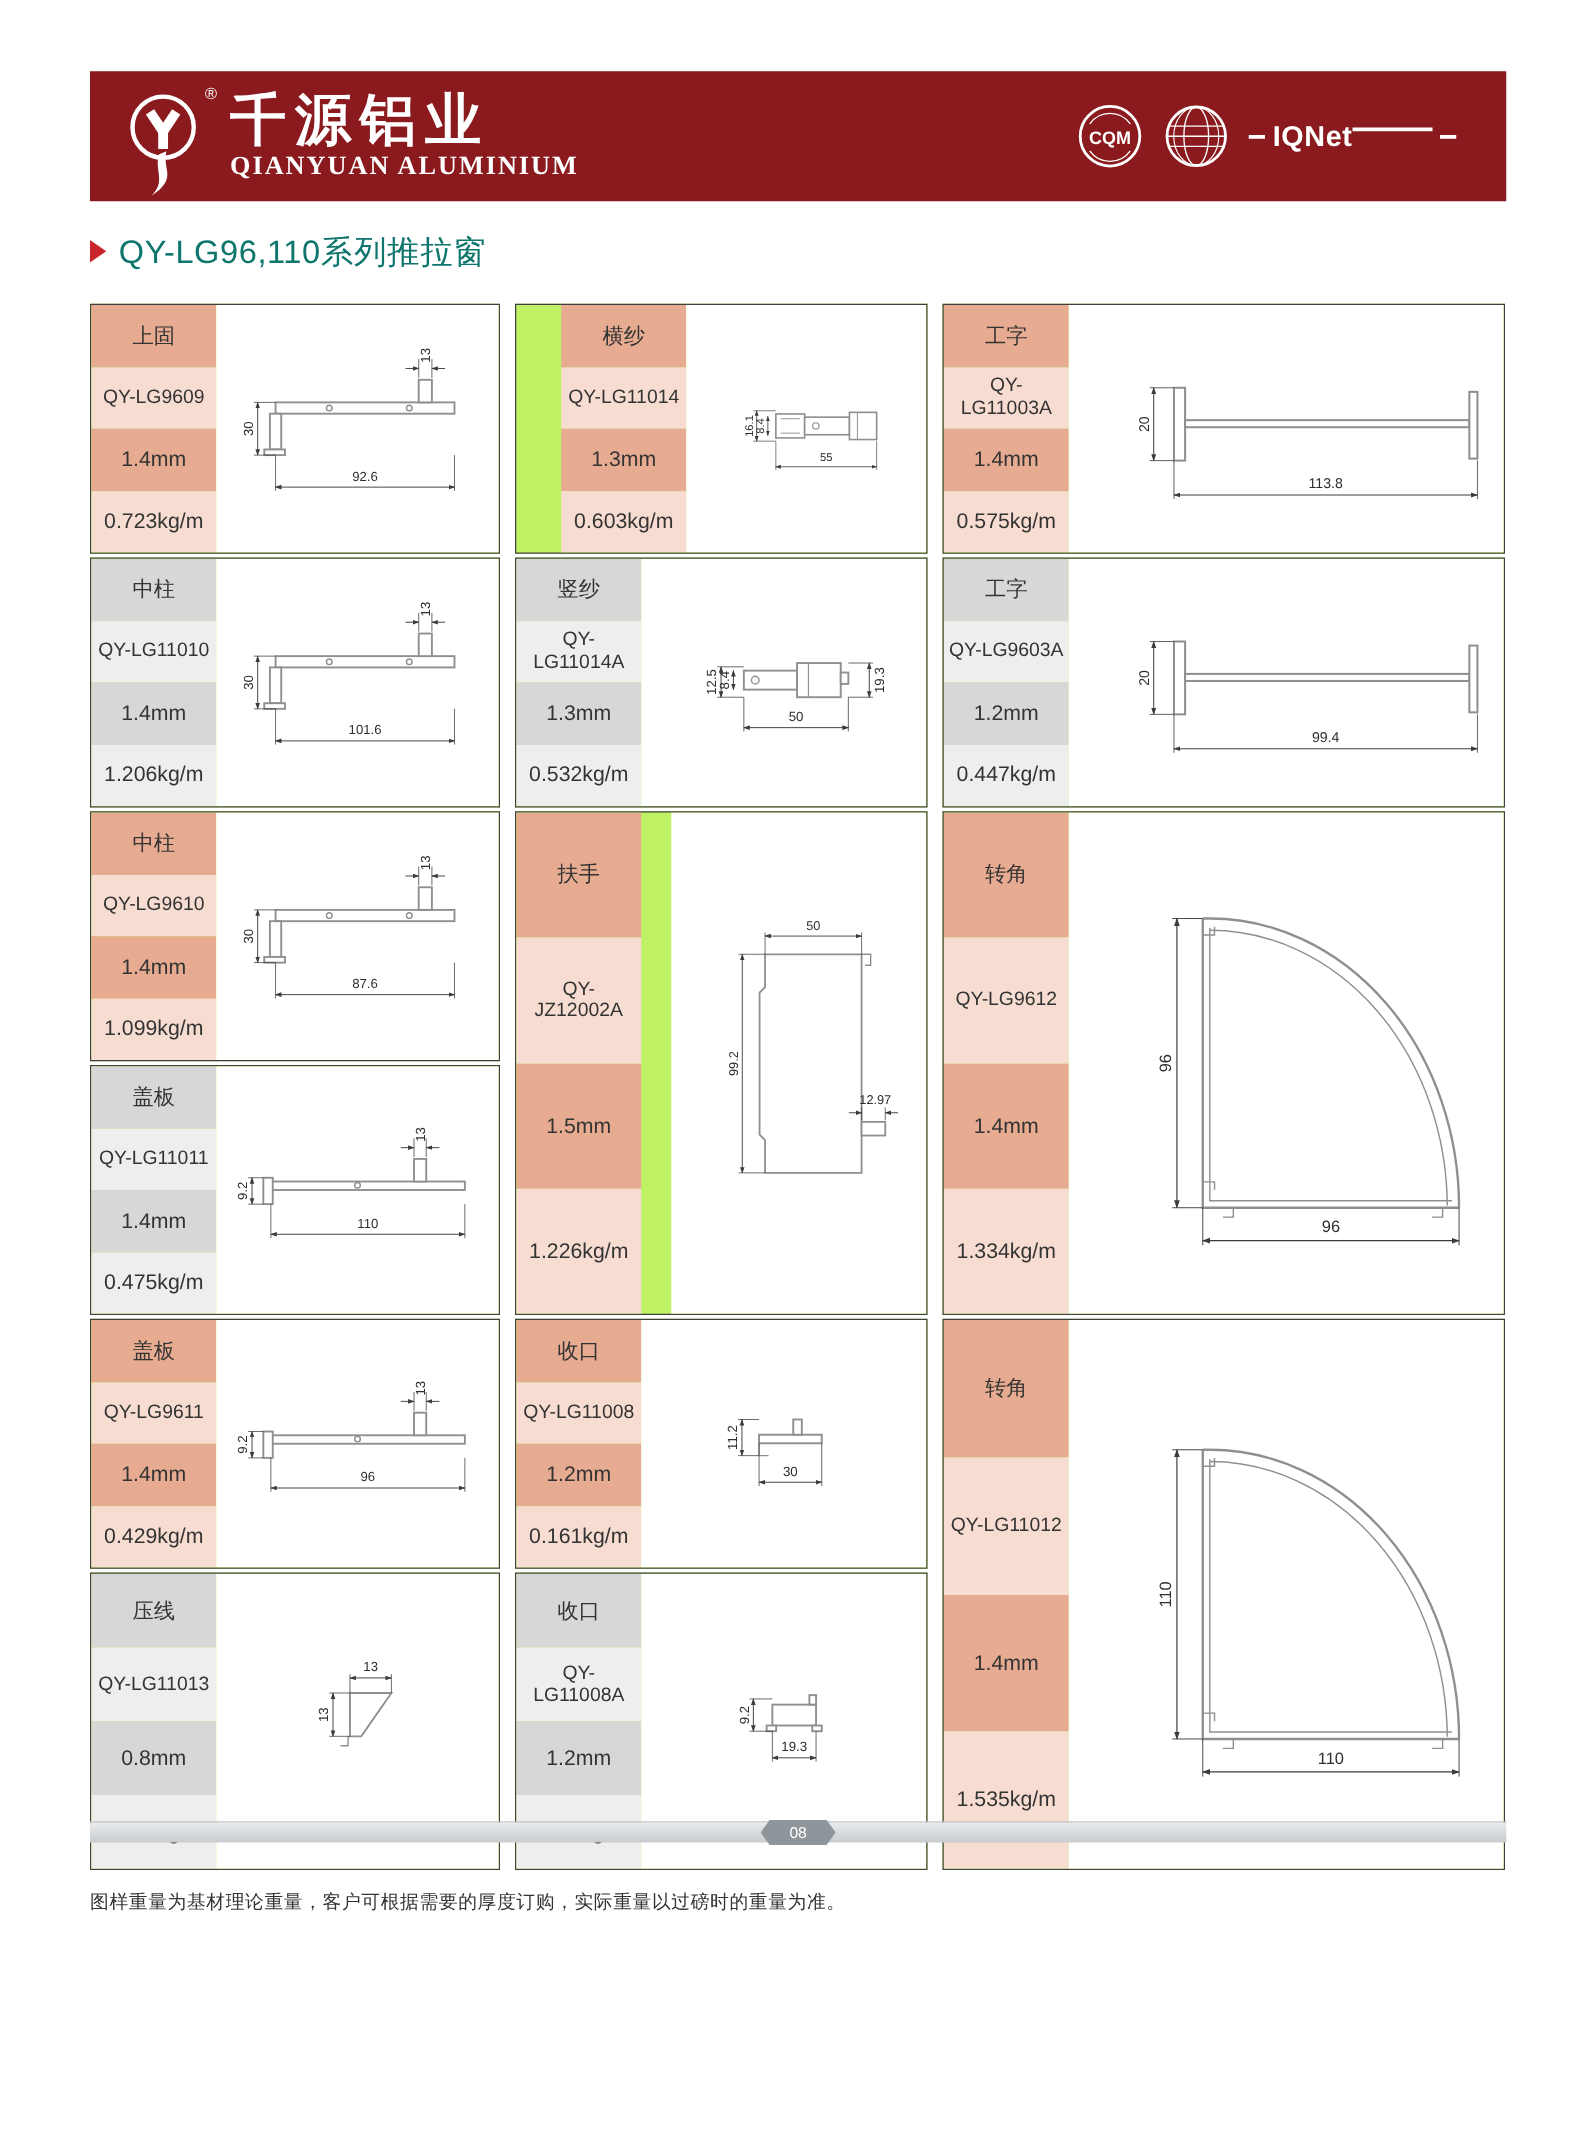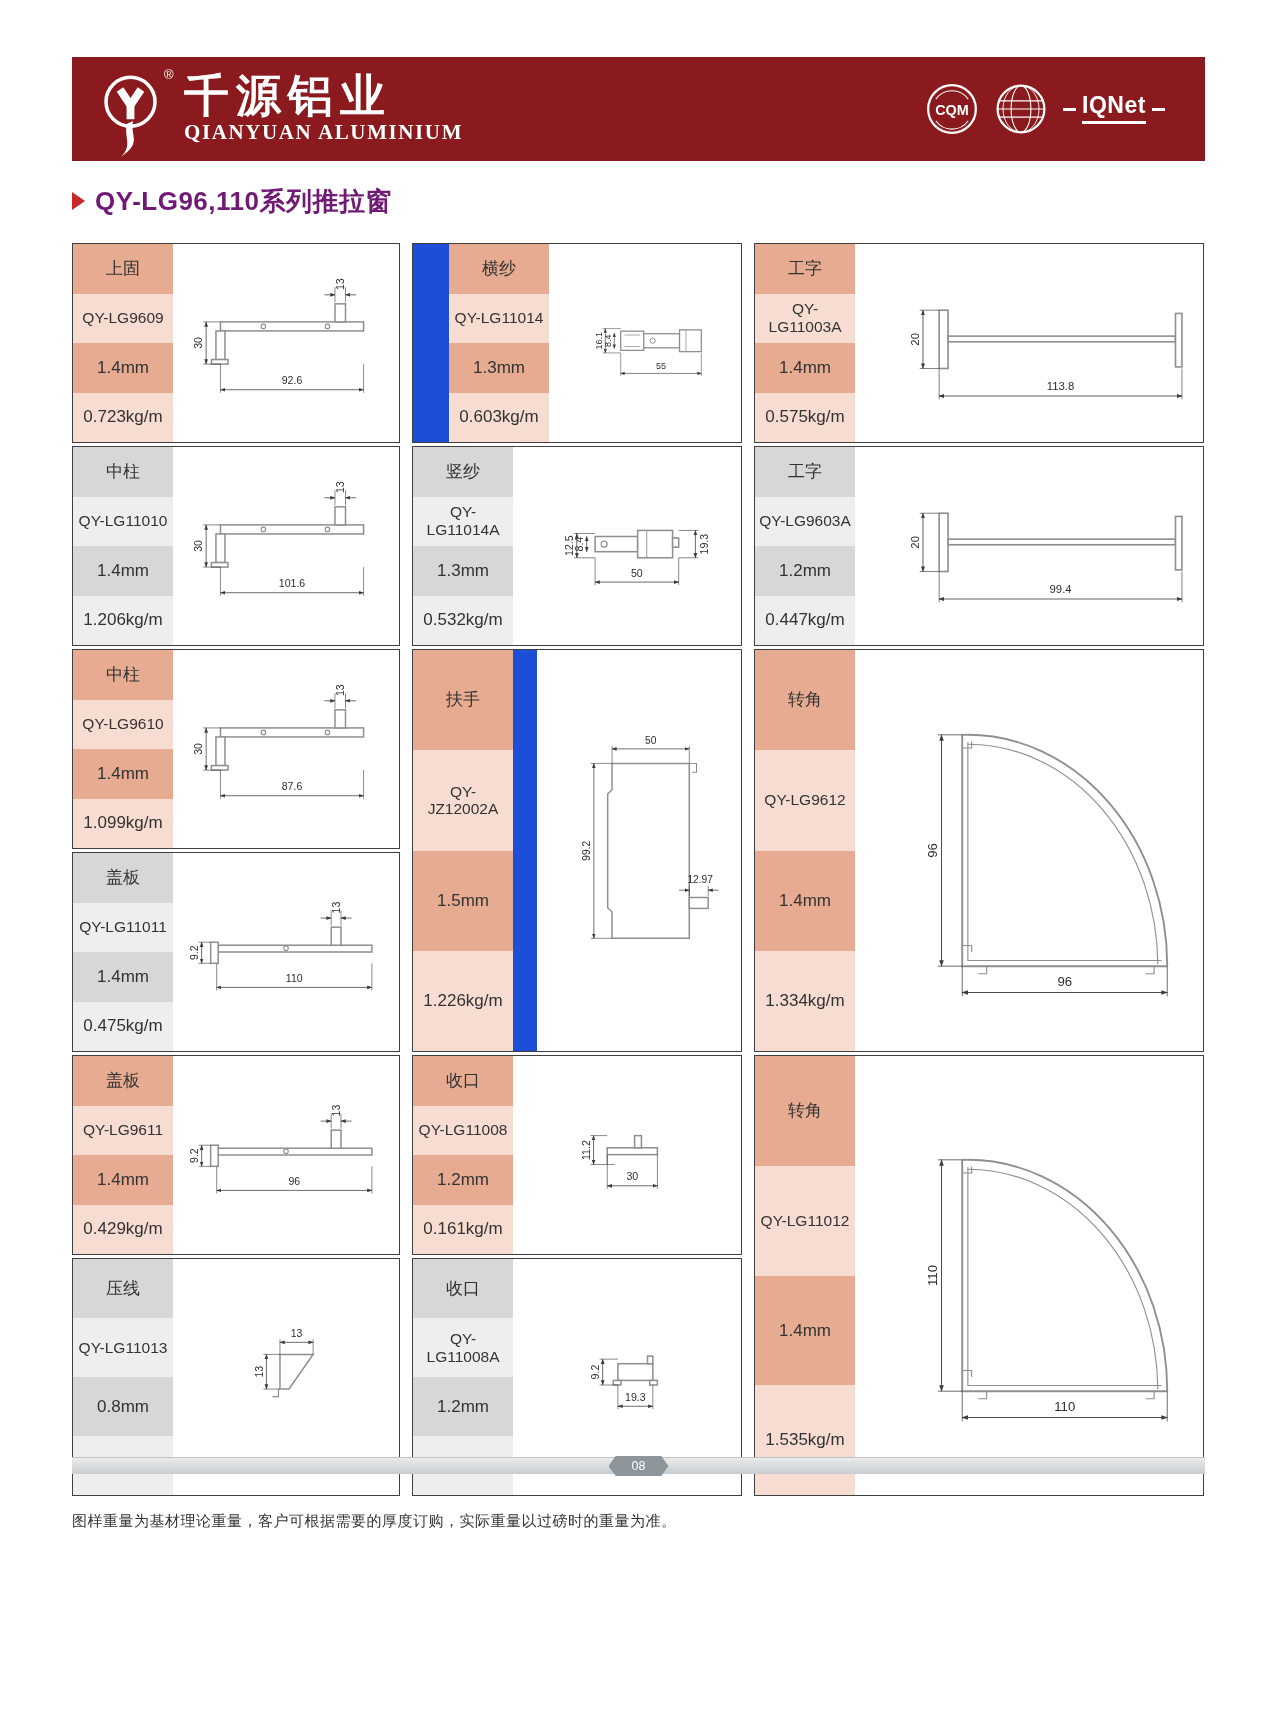--- a/index.html
+++ b/index.html
@@ -12,32 +12,32 @@
   .banner{margin-top:57px;height:104px;background:var(--banner,#8a1a1d);display:flex;align-items:center;justify-content:space-between;padding:0 40px 0 20px;color:#fff}
   .logo-wrap{display:flex;align-items:center;gap:8px;position:relative;height:100%}
   .logo-mark{width:84px;height:96px;margin-top:10px}
   .reg{position:absolute;left:72px;top:10px;font-size:13px;color:#fff}
   .brand-cn{font-size:45px;font-weight:bold;letter-spacing:7px;line-height:1.02;white-space:nowrap}
   .brand-en{font-family:"Liberation Serif","DejaVu Serif",serif;font-size:21px;font-weight:bold;letter-spacing:1.6px;margin-top:2px;white-space:nowrap}
   .certs{display:flex;align-items:center;gap:15px}
   .badge{width:54px;height:54px}
   .iqnet{display:flex;align-items:center;gap:6px}
   .iqnet .dash{width:13px;height:3px;background:#fff}
-  .iqnet-col{display:flex;flex-direction:column;align-items:flex-start}
+  .iqnet-col{display:flex;flex-direction:row;align-items:flex-start}
   .iqnet-text{font-size:23px;font-weight:bold;line-height:1;letter-spacing:.5px}
   .iqnet-sub{width:64px;height:3px;background:#fff;margin-top:4px}
 
   
   .title-row{display:flex;align-items:center;gap:10px;margin-top:24px;height:32px}
   .tri{width:0;height:0;border-left:13px solid #c9252b;border-top:9px solid transparent;border-bottom:9px solid transparent}
-  .title-row h1{font-size:26px;color:#701a75;letter-spacing:.5px;font-weight:bold}
+  .title-row h1{font-size:26px;color:#0f766e;letter-spacing:.5px;font-weight:normal}
 
   
   .grid{margin-top:26px;display:grid;grid-template-columns:328px 330px 450px;grid-template-rows:200px 200px 200px 200px 200px 238px;gap:3px 12px}
-  .card{border:1.5px solid #404040;display:flex;background:#1d4ed8;overflow:hidden}
+  .card{border:1.5px solid #404040;display:flex;background:#bef264;overflow:hidden}
   .strip{flex:0 0 100px;display:flex;flex-direction:column}
   .cell{flex:1;display:flex;align-items:center;justify-content:center;font-size:17px;color:#333;text-align:center;padding:0 2px;line-height:1.15}
   .cell.model{font-size:15.5px}
   .salmon.dark{background:var(--sd,#e6ab90)}
   .salmon.light{background:var(--sl,#f7ddd1)}
   .gray.dark{background:var(--gd,#d7d7d7)}
   .gray.light{background:var(--gl,#eeeeee)}
   .card-body{flex:1;position:relative;background:#fff}
   .card-body svg{position:absolute;inset:0;width:100%;height:100%}
 

